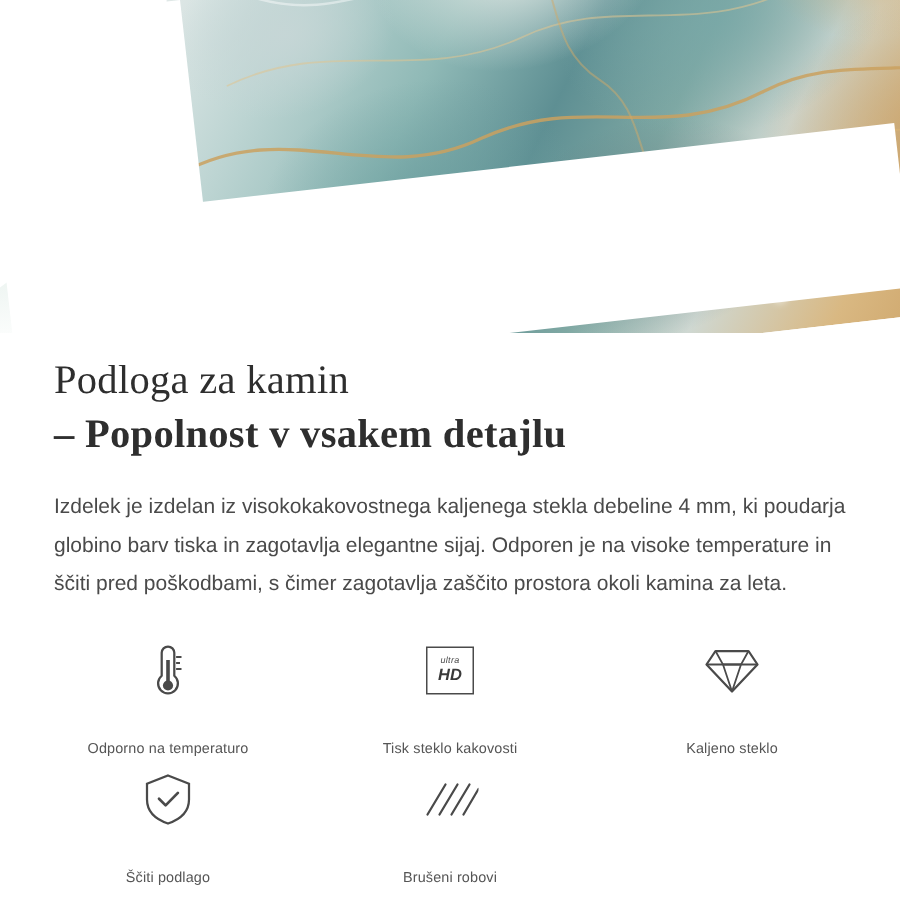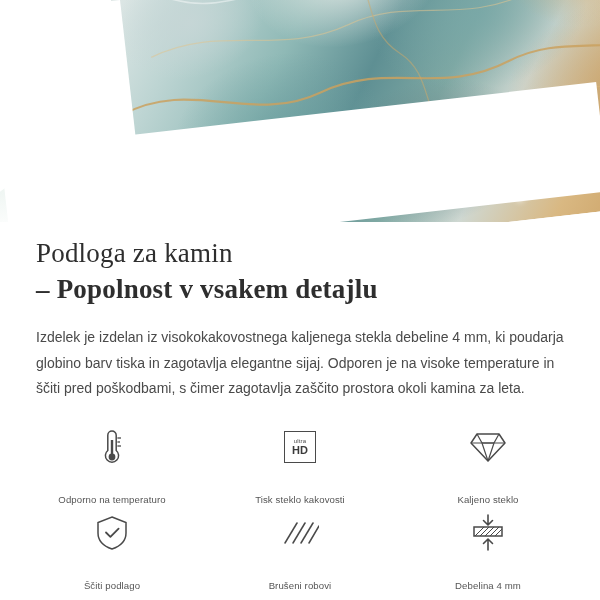--- a/index.html
+++ b/index.html
@@ -154,20 +154,21 @@
     flex-direction: column;
     align-items: center;
     justify-content: flex-start;
     text-align: center;
   }
   .feature .icon-box {
     height: 46px;
     display: flex;
     align-items: center;
     justify-content: flex-end;
+    font-style: italic;
   }
   .feature .caption {
     margin-top: 24px;
     font-size: 9.6px;
     color: #555555;
     letter-spacing: 0.1px;
   }
   .ultrahd {
     width: 30px;
     height: 30px;
@@ -275,26 +276,15 @@
         <svg width="38" height="30" viewBox="0 0 38 30">
           <path d="M4 25 L16 5" stroke="#4a4a4a" stroke-width="1.5" stroke-linecap="round"></path>
           <path d="M12 25 L24 5" stroke="#4a4a4a" stroke-width="1.5" stroke-linecap="round"></path>
           <path d="M20 25 L32 5" stroke="#4a4a4a" stroke-width="1.5" stroke-linecap="round"></path>
           <path d="M28 25 L38 8" stroke="#4a4a4a" stroke-width="1.5" stroke-linecap="round"></path>
         </svg>
       </div>
       <div class="caption">Brušeni robovi</div>
     </div>
 
-    <div class="feature">
-      <div class="icon-box">
-        <svg width="38" height="40" viewBox="0 0 38 40">
-          <path d="M19 2 V11 M14.5 7.5 L19 12 L23.5 7.5" fill="none" stroke="#4a4a4a" stroke-width="1.6" stroke-linecap="round" stroke-linejoin="round"></path>
-          <rect x="5" y="14" width="28" height="9" fill="none" stroke="#4a4a4a" stroke-width="1.5"></rect>
-          <path d="M6 23 L15 14 M11 23 L20 14 M16 23 L25 14 M21 23 L30 14 M26 23 L33 16" stroke="#4a4a4a" stroke-width="1"></path>
-          <path d="M19 37 V26 M14.5 30.5 L19 26 L23.5 30.5" fill="none" stroke="#4a4a4a" stroke-width="1.6" stroke-linecap="round" stroke-linejoin="round"></path>
-        </svg>
-      </div>
-      <div class="caption">Debelina 4 mm</div>
-    </div>
 
   </div>
 </div>
 
 </body></html>

